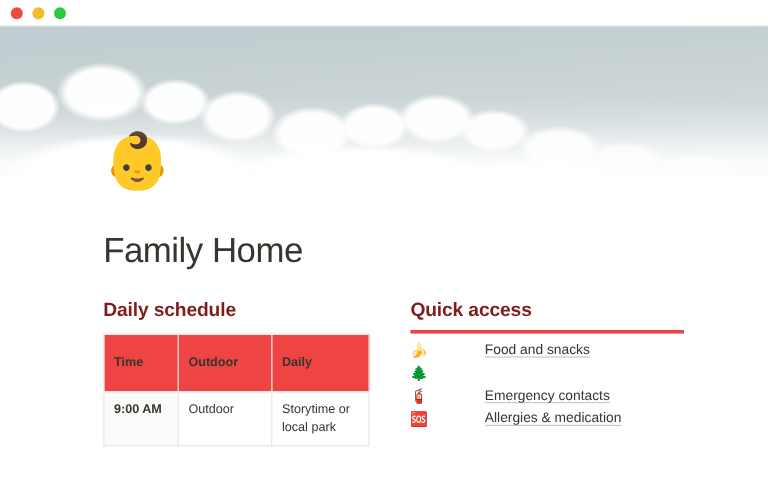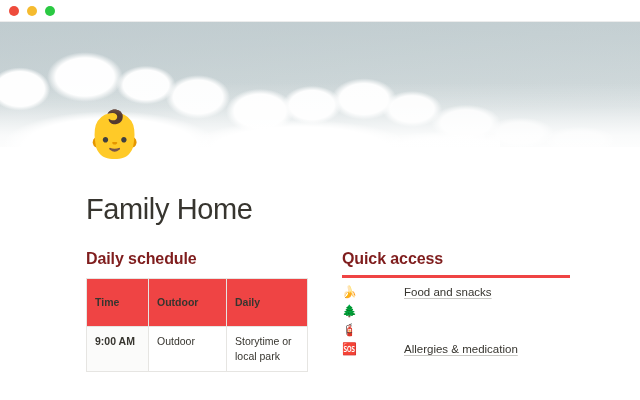--- a/index.html
+++ b/index.html
@@ -252,20 +252,21 @@
       <ul class="links">
         <li>
           <span class="emoji">🍌</span>
           <span class="link-text">Food and snacks</span>
         </li>
         <li>
           <span class="emoji">🌲</span>
         </li>
         <li>
           <span class="emoji">🧯</span>
+          <span class="link-text">Emergency contacts</span>
         </li>
         <li>
           <span class="emoji">🆘</span>
           <span class="link-text">Allergies &amp; medication</span>
         </li>
       </ul>
     </div>
 
   </div>
 </div>

